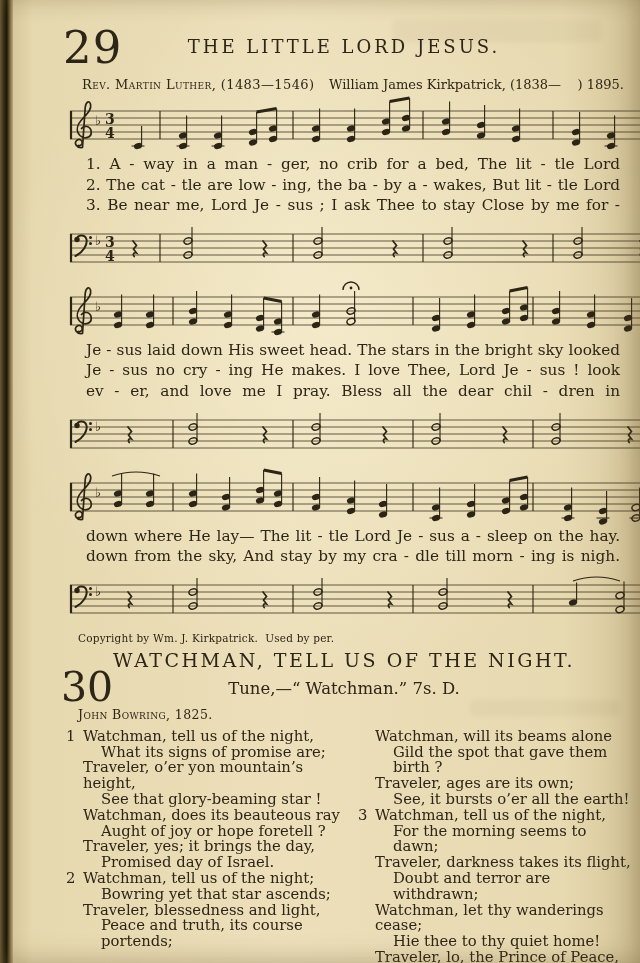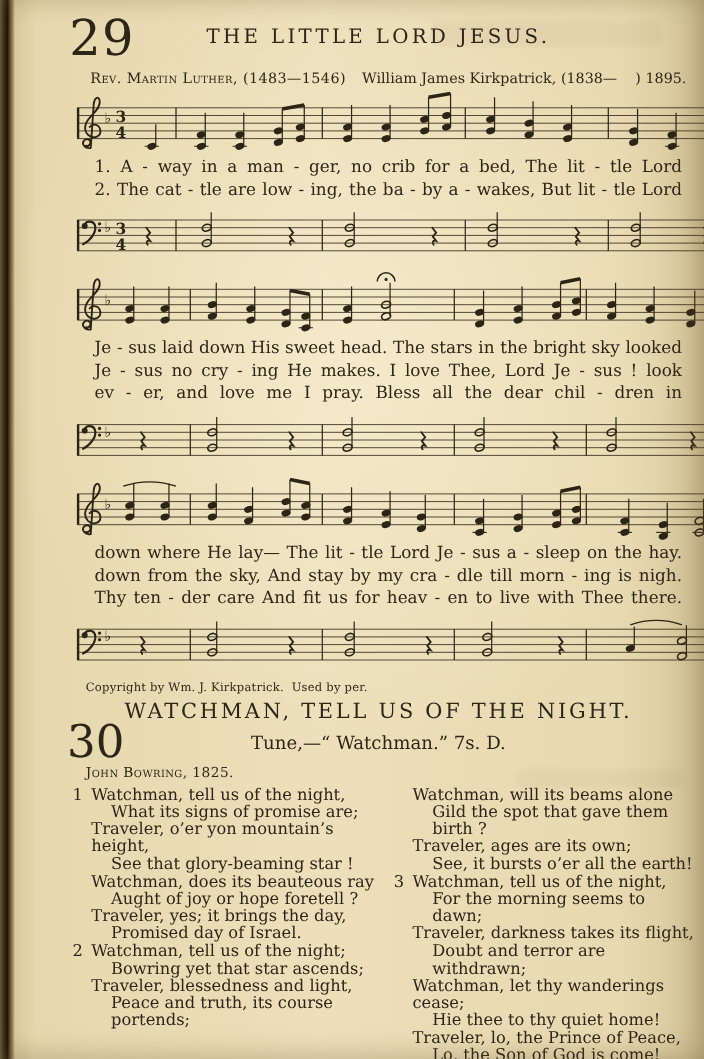--- a/index.html
+++ b/index.html
@@ -16,21 +16,21 @@
   .vignette{position:absolute;inset:0;pointer-events:none;
     box-shadow:inset -20px 0 30px -14px rgba(110,90,52,.38), inset 0 -16px 26px -14px rgba(110,90,52,.28), inset 0 14px 22px -14px rgba(110,90,52,.20);}
   .ghost{position:absolute;filter:blur(2px);background:rgba(104,84,48,.055);border-radius:6px;pointer-events:none;}
   .g1{left:392px;top:20px;width:210px;height:22px;}
   .g2{left:470px;top:700px;width:150px;height:16px;}
   .page{position:absolute;left:13px;top:0;right:0;bottom:0;padding-left:35px;}
 
   
   .h29{position:relative;height:82px;}
   .h29 .num{position:absolute;left:15px;top:12px;font-size:45px;line-height:1;letter-spacing:1px;}
-  .h29 h1{margin:0;padding-top:23px;text-align:center;font-size:18px;font-weight:normal;letter-spacing:3px;}
+  .h29 h1{margin:13px;padding-top:23px;text-align:center;font-size:18px;font-weight:normal;letter-spacing:3px;}
   .attr{position:absolute;left:34px;right:16px;bottom:3px;display:flex;justify-content:space-between;font-size:13px;}
   .smallcaps{font-variant:small-caps;letter-spacing:.4px;}
 
   
   .system{margin-bottom:9px;}
   svg.staff{display:block;margin-left:20px;}
   .lyrics{margin:1px 20px 2px 38px;}
   .lyric-line{font-size:15.3px;line-height:20.6px;text-align:justify;text-align-last:justify;}
   .copyright{margin:1px 0 0 30px;font-size:10.5px;letter-spacing:.2px;}
 
@@ -129,20 +129,21 @@
         <ellipse cx="0" cy="0" rx="4.2" ry="3" transform="translate(543 51) rotate(-18)" fill="#2c2414" stroke="#2c2414" stroke-width="0"></ellipse>
         <line x1="536.5" y1="51" x2="549.5" y2="51" stroke="#2c2414" stroke-width="1"></line>
         <line x1="546.6" y1="51" x2="546.6" y2="20.5" stroke="#2c2414" stroke-width="1.1"></line>
         <ellipse cx="0" cy="0" rx="4.2" ry="3" transform="translate(578 37) rotate(-18)" fill="#2c2414" stroke="#2c2414" stroke-width="0"></ellipse>
         <ellipse cx="0" cy="0" rx="4.2" ry="3" transform="translate(578 47.5) rotate(-18)" fill="#2c2414" stroke="#2c2414" stroke-width="0"></ellipse>
         <line x1="581.6" y1="47.5" x2="581.6" y2="17" stroke="#2c2414" stroke-width="1.1"></line>
       </svg>
     <div class="lyrics">
         <div class="lyric-line">1. A - way in a man - ger, no crib for a bed, The lit - tle Lord</div>
         <div class="lyric-line">2. The cat - tle are low - ing, the ba - by a - wakes, But lit - tle Lord</div>
+        <div class="lyric-line">3. Be near me, Lord Je - sus ; I ask Thee to stay Close by me for -</div>
       </div>
     <svg class="staff" width="600" height="54" viewBox="0 0 600 54">
         <line x1="2" y1="16" x2="598" y2="16" stroke="#2c2414" stroke-width="0.9" opacity="0.82"></line>
         <line x1="2" y1="23" x2="598" y2="23" stroke="#2c2414" stroke-width="0.9" opacity="0.82"></line>
         <line x1="2" y1="30" x2="598" y2="30" stroke="#2c2414" stroke-width="0.9" opacity="0.82"></line>
         <line x1="2" y1="37" x2="598" y2="37" stroke="#2c2414" stroke-width="0.9" opacity="0.82"></line>
         <line x1="2" y1="44" x2="598" y2="44" stroke="#2c2414" stroke-width="0.9" opacity="0.82"></line>
         <line x1="3" y1="16" x2="3" y2="44" stroke="#2c2414" stroke-width="2.2"></line>
         <line x1="92" y1="16" x2="92" y2="44" stroke="#2c2414" stroke-width="1.1"></line>
         <line x1="225" y1="16" x2="225" y2="44" stroke="#2c2414" stroke-width="1.1"></line>
@@ -352,21 +353,20 @@
         <line x1="538.6" y1="54.5" x2="538.6" y2="24" stroke="#2c2414" stroke-width="1.1"></line>
         <ellipse cx="0" cy="0" rx="4.2" ry="3" transform="translate(568 40.5) rotate(-18)" fill="none" stroke="#2c2414" stroke-width="1.5"></ellipse>
         <ellipse cx="0" cy="0" rx="4.2" ry="3" transform="translate(568 51) rotate(-18)" fill="none" stroke="#2c2414" stroke-width="1.5"></ellipse>
         <line x1="561.5" y1="51" x2="574.5" y2="51" stroke="#2c2414" stroke-width="1"></line>
         <line x1="571.6" y1="51" x2="571.6" y2="20.5" stroke="#2c2414" stroke-width="1.1"></line>
         <path d="M44,9 Q68,1 92,9" stroke="#2c2414" stroke-width="1.2" fill="none"></path>
       </svg>
     <div class="lyrics">
         <div class="lyric-line">down where He lay— The lit - tle Lord Je - sus a - sleep on the hay.</div>
         <div class="lyric-line">down from the sky, And stay by my cra - dle till morn - ing is nigh.</div>
-        <div class="lyric-line">Thy ten - der care And fit us for heav - en to live with Thee there.</div>
       </div>
     <svg class="staff" width="600" height="54" viewBox="0 0 600 54">
         <line x1="2" y1="16" x2="598" y2="16" stroke="#2c2414" stroke-width="0.9" opacity="0.82"></line>
         <line x1="2" y1="23" x2="598" y2="23" stroke="#2c2414" stroke-width="0.9" opacity="0.82"></line>
         <line x1="2" y1="30" x2="598" y2="30" stroke="#2c2414" stroke-width="0.9" opacity="0.82"></line>
         <line x1="2" y1="37" x2="598" y2="37" stroke="#2c2414" stroke-width="0.9" opacity="0.82"></line>
         <line x1="2" y1="44" x2="598" y2="44" stroke="#2c2414" stroke-width="0.9" opacity="0.82"></line>
         <line x1="3" y1="16" x2="3" y2="44" stroke="#2c2414" stroke-width="2.2"></line>
         <line x1="105" y1="16" x2="105" y2="44" stroke="#2c2414" stroke-width="1.1"></line>
         <line x1="225" y1="16" x2="225" y2="44" stroke="#2c2414" stroke-width="1.1"></line>

